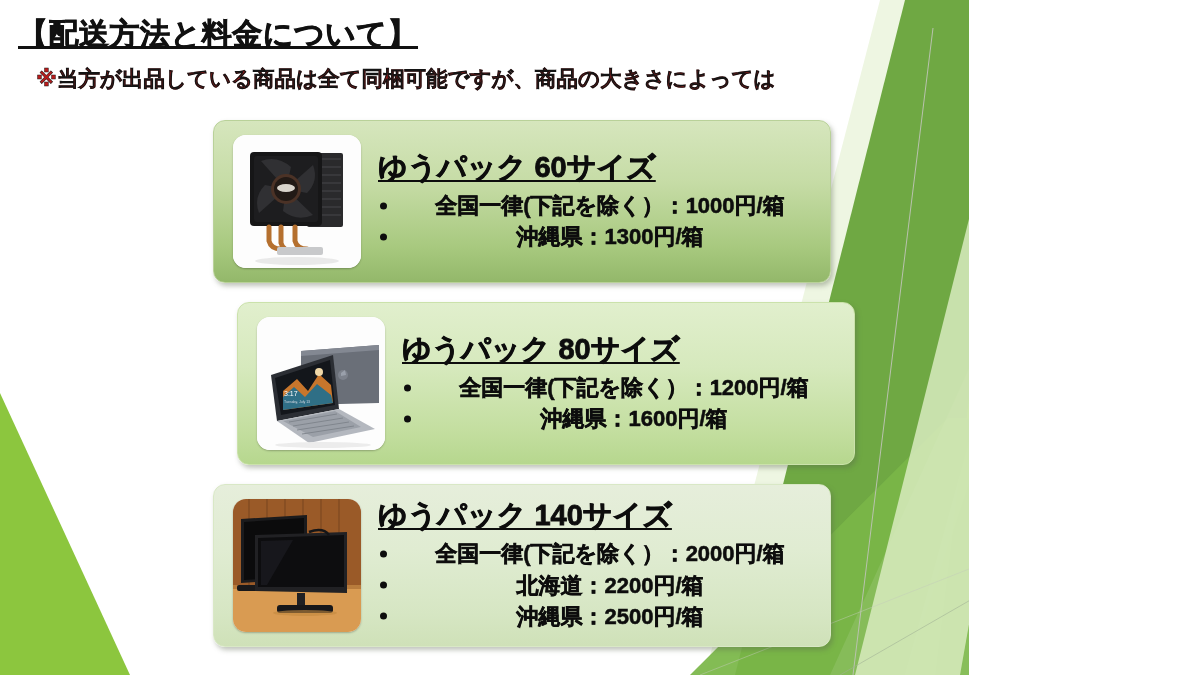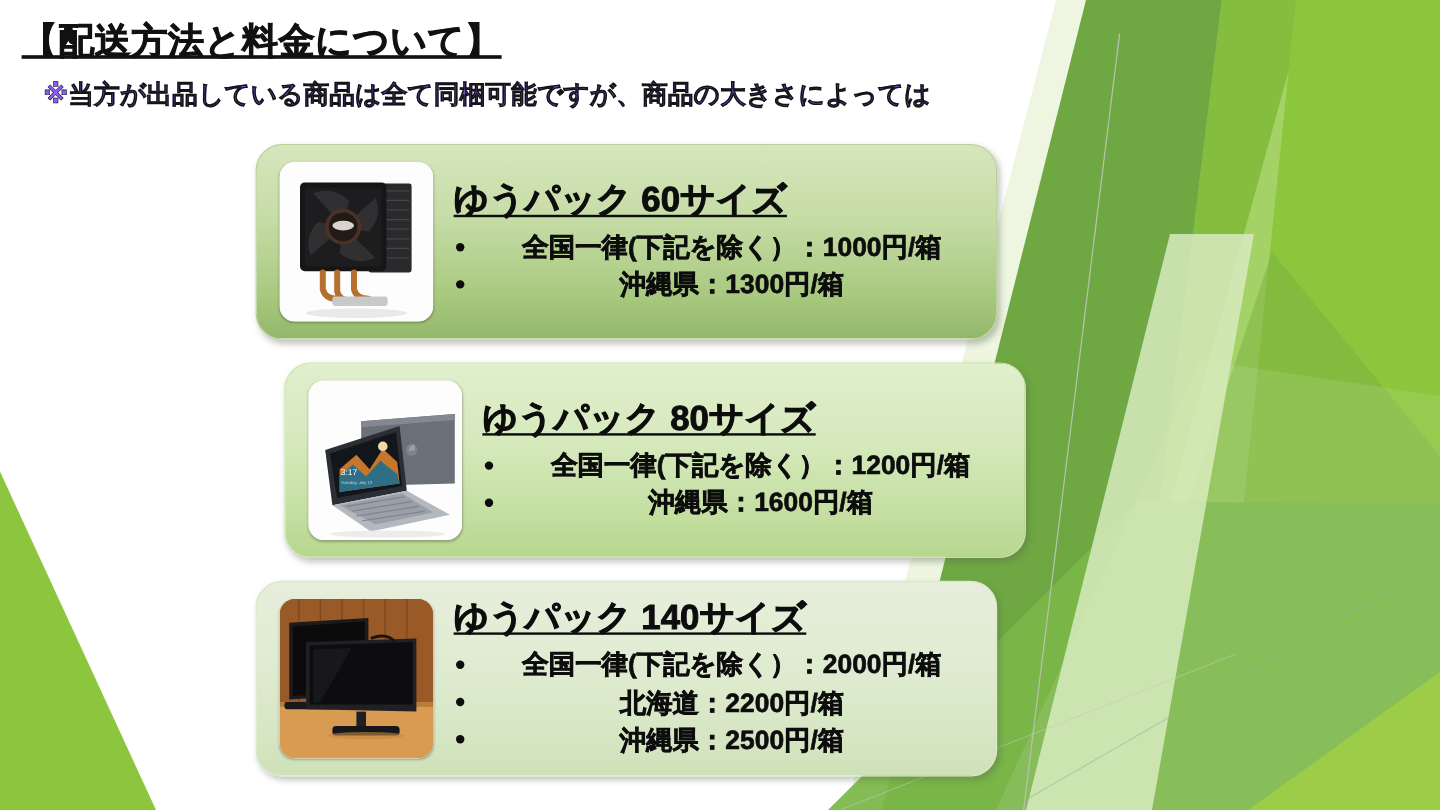--- a/index.html
+++ b/index.html
@@ -6,21 +6,21 @@
     margin: 0;
     padding: 0;
     background: #ffffff;
   }
   body {
     font-family: "Liberation Sans", "DejaVu Sans", sans-serif;
   }
 
   #slide {
     position: relative;
-    width: 1200px;
+    width: 969px;
     height: 675px;
     overflow: hidden;
     background: #ffffff;
   }
 
   
   #bg-decor {
     position: absolute;
     inset: 0;
     width: 1200px;
@@ -45,34 +45,34 @@
     letter-spacing: 0.5px;
     text-decoration: underline;
     text-underline-offset: 2px;
     white-space: nowrap;
     -webkit-text-stroke: 0.7px #111111;
   }
   .note-line {
     margin: 0;
     font-size: 21.5px;
     font-weight: bold;
-    color: #8b5cf6;
+    color: #b91c1c;
     white-space: nowrap;
     -webkit-text-stroke: 0.5px #141414;
   }
   #note-line-1 { padding: 9px 0 0 36px; }
   #note-line-2 { padding: 4px 0 0 50px; }
 
   
   .card {
     position: absolute;
     left: 213px;
     width: 618px;
     height: 163px;
-    border-radius: 22px;
+    border-radius: 12px;
     box-sizing: border-box;
     z-index: 6;
     box-shadow: 2px 3px 5px rgba(90, 100, 80, 0.38);
     display: flex;
     align-items: center;
   }
   #card-60 {
     top: 120px;
     background: linear-gradient(to bottom, #d6e6bd 0%, #c6dca6 38%, #a8c97f 78%, #93b86a 100%);
     border: 1px solid #b9d199;

